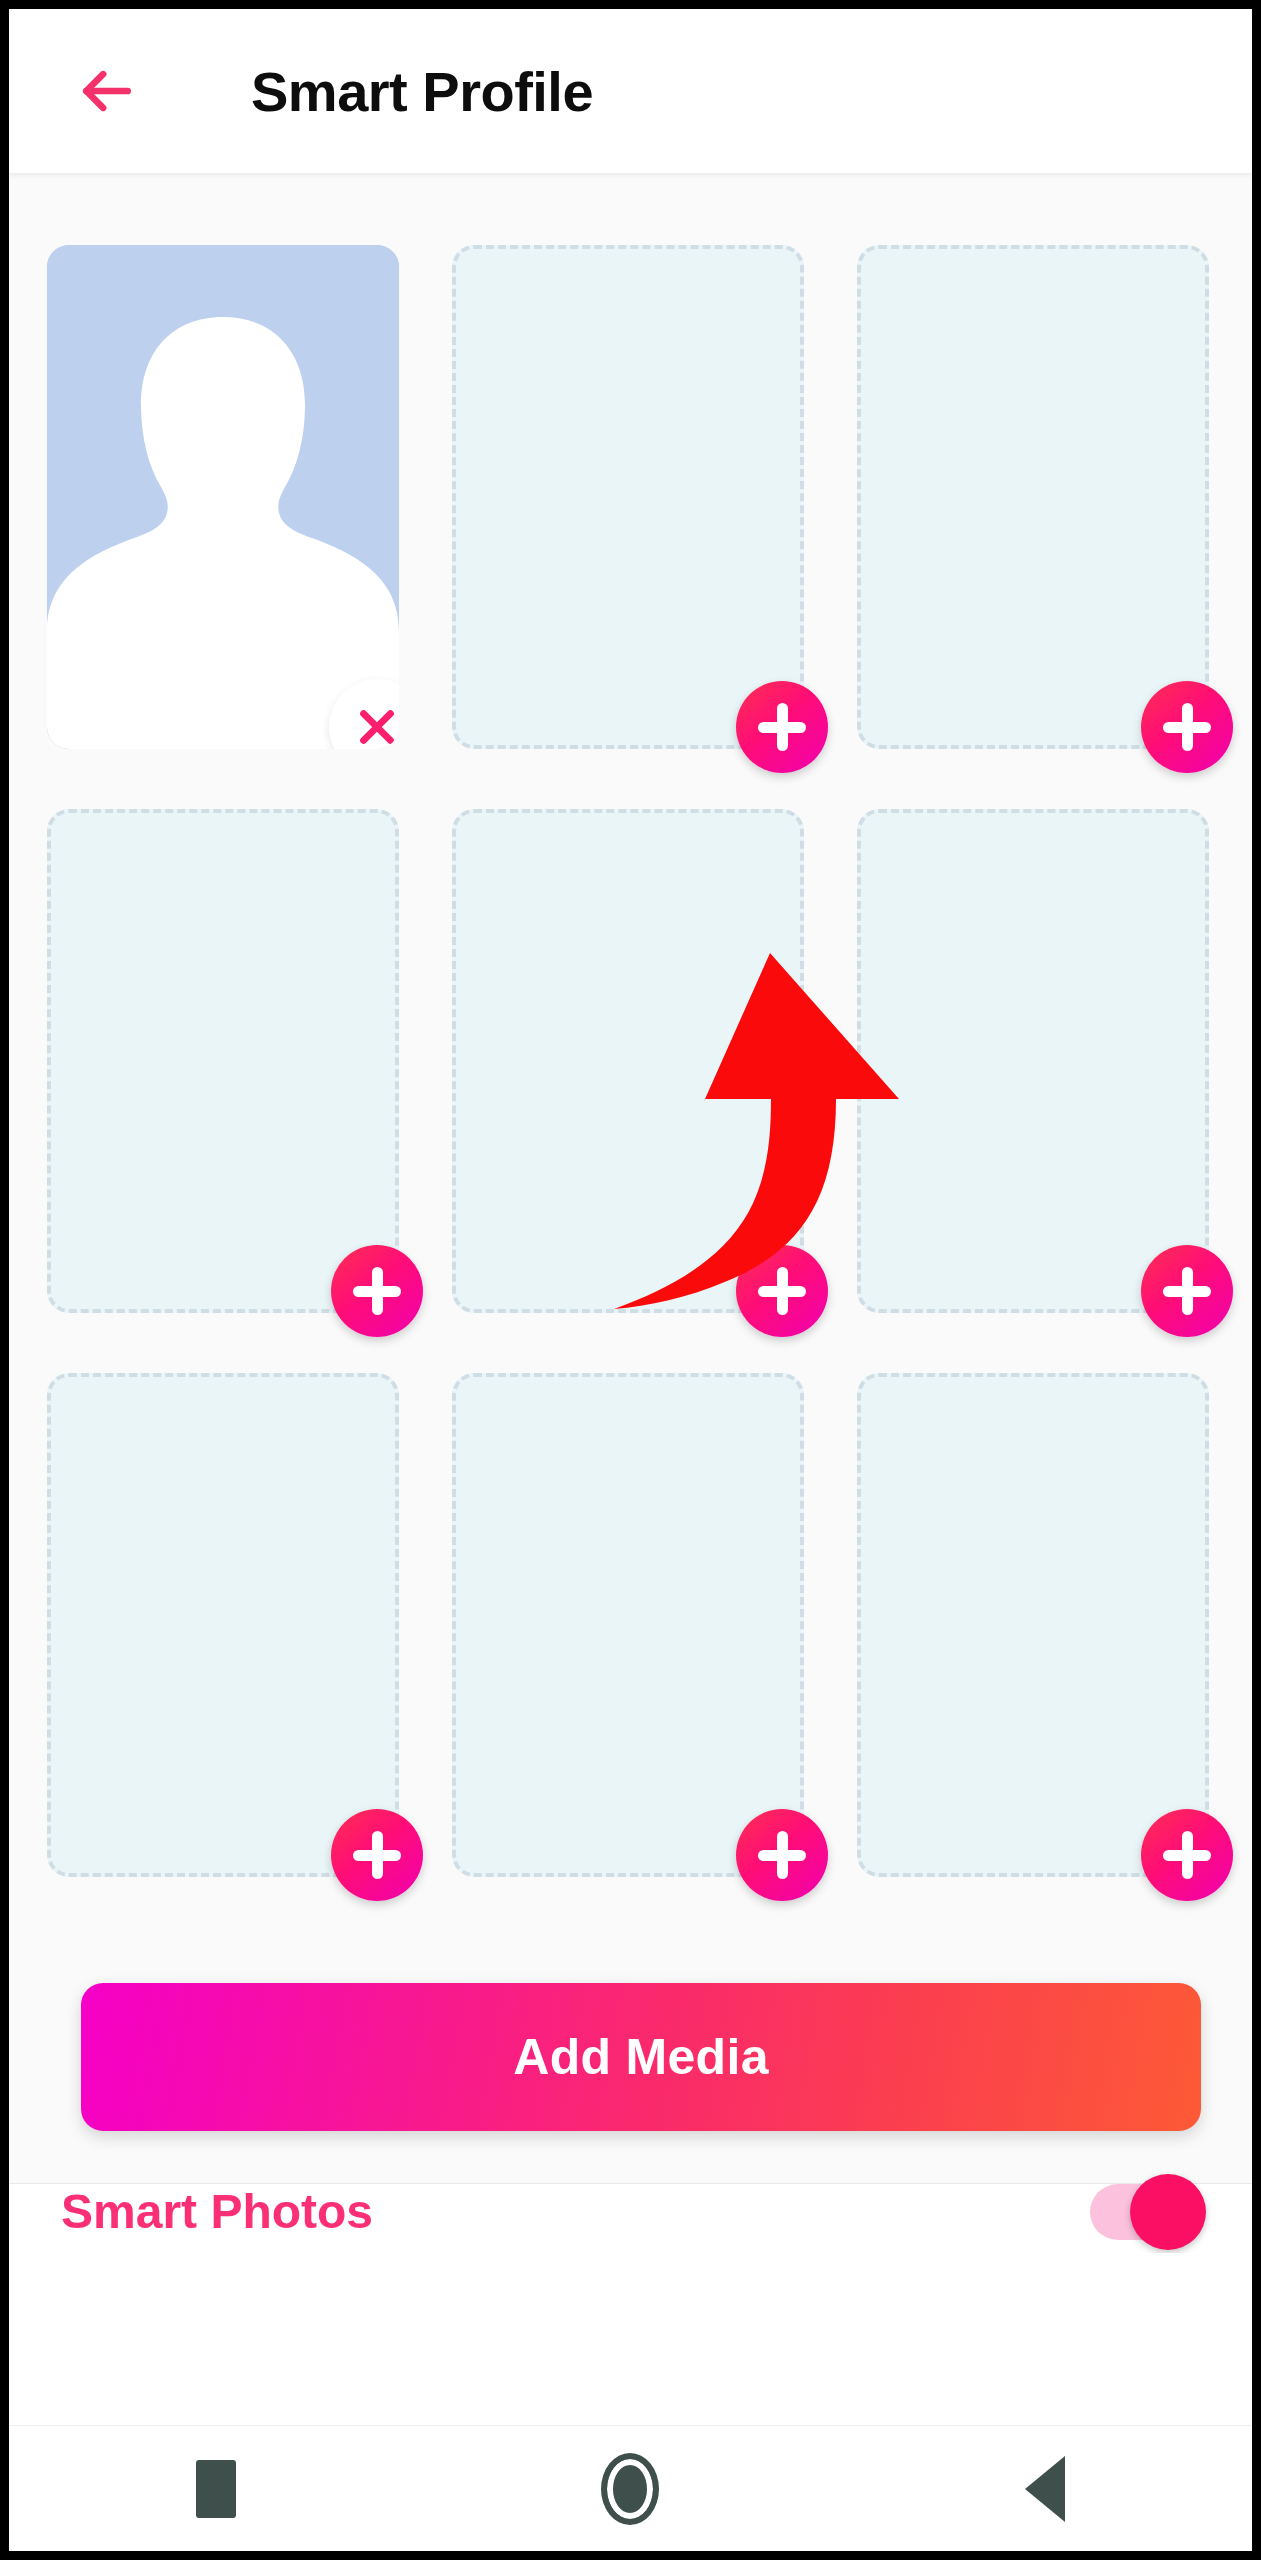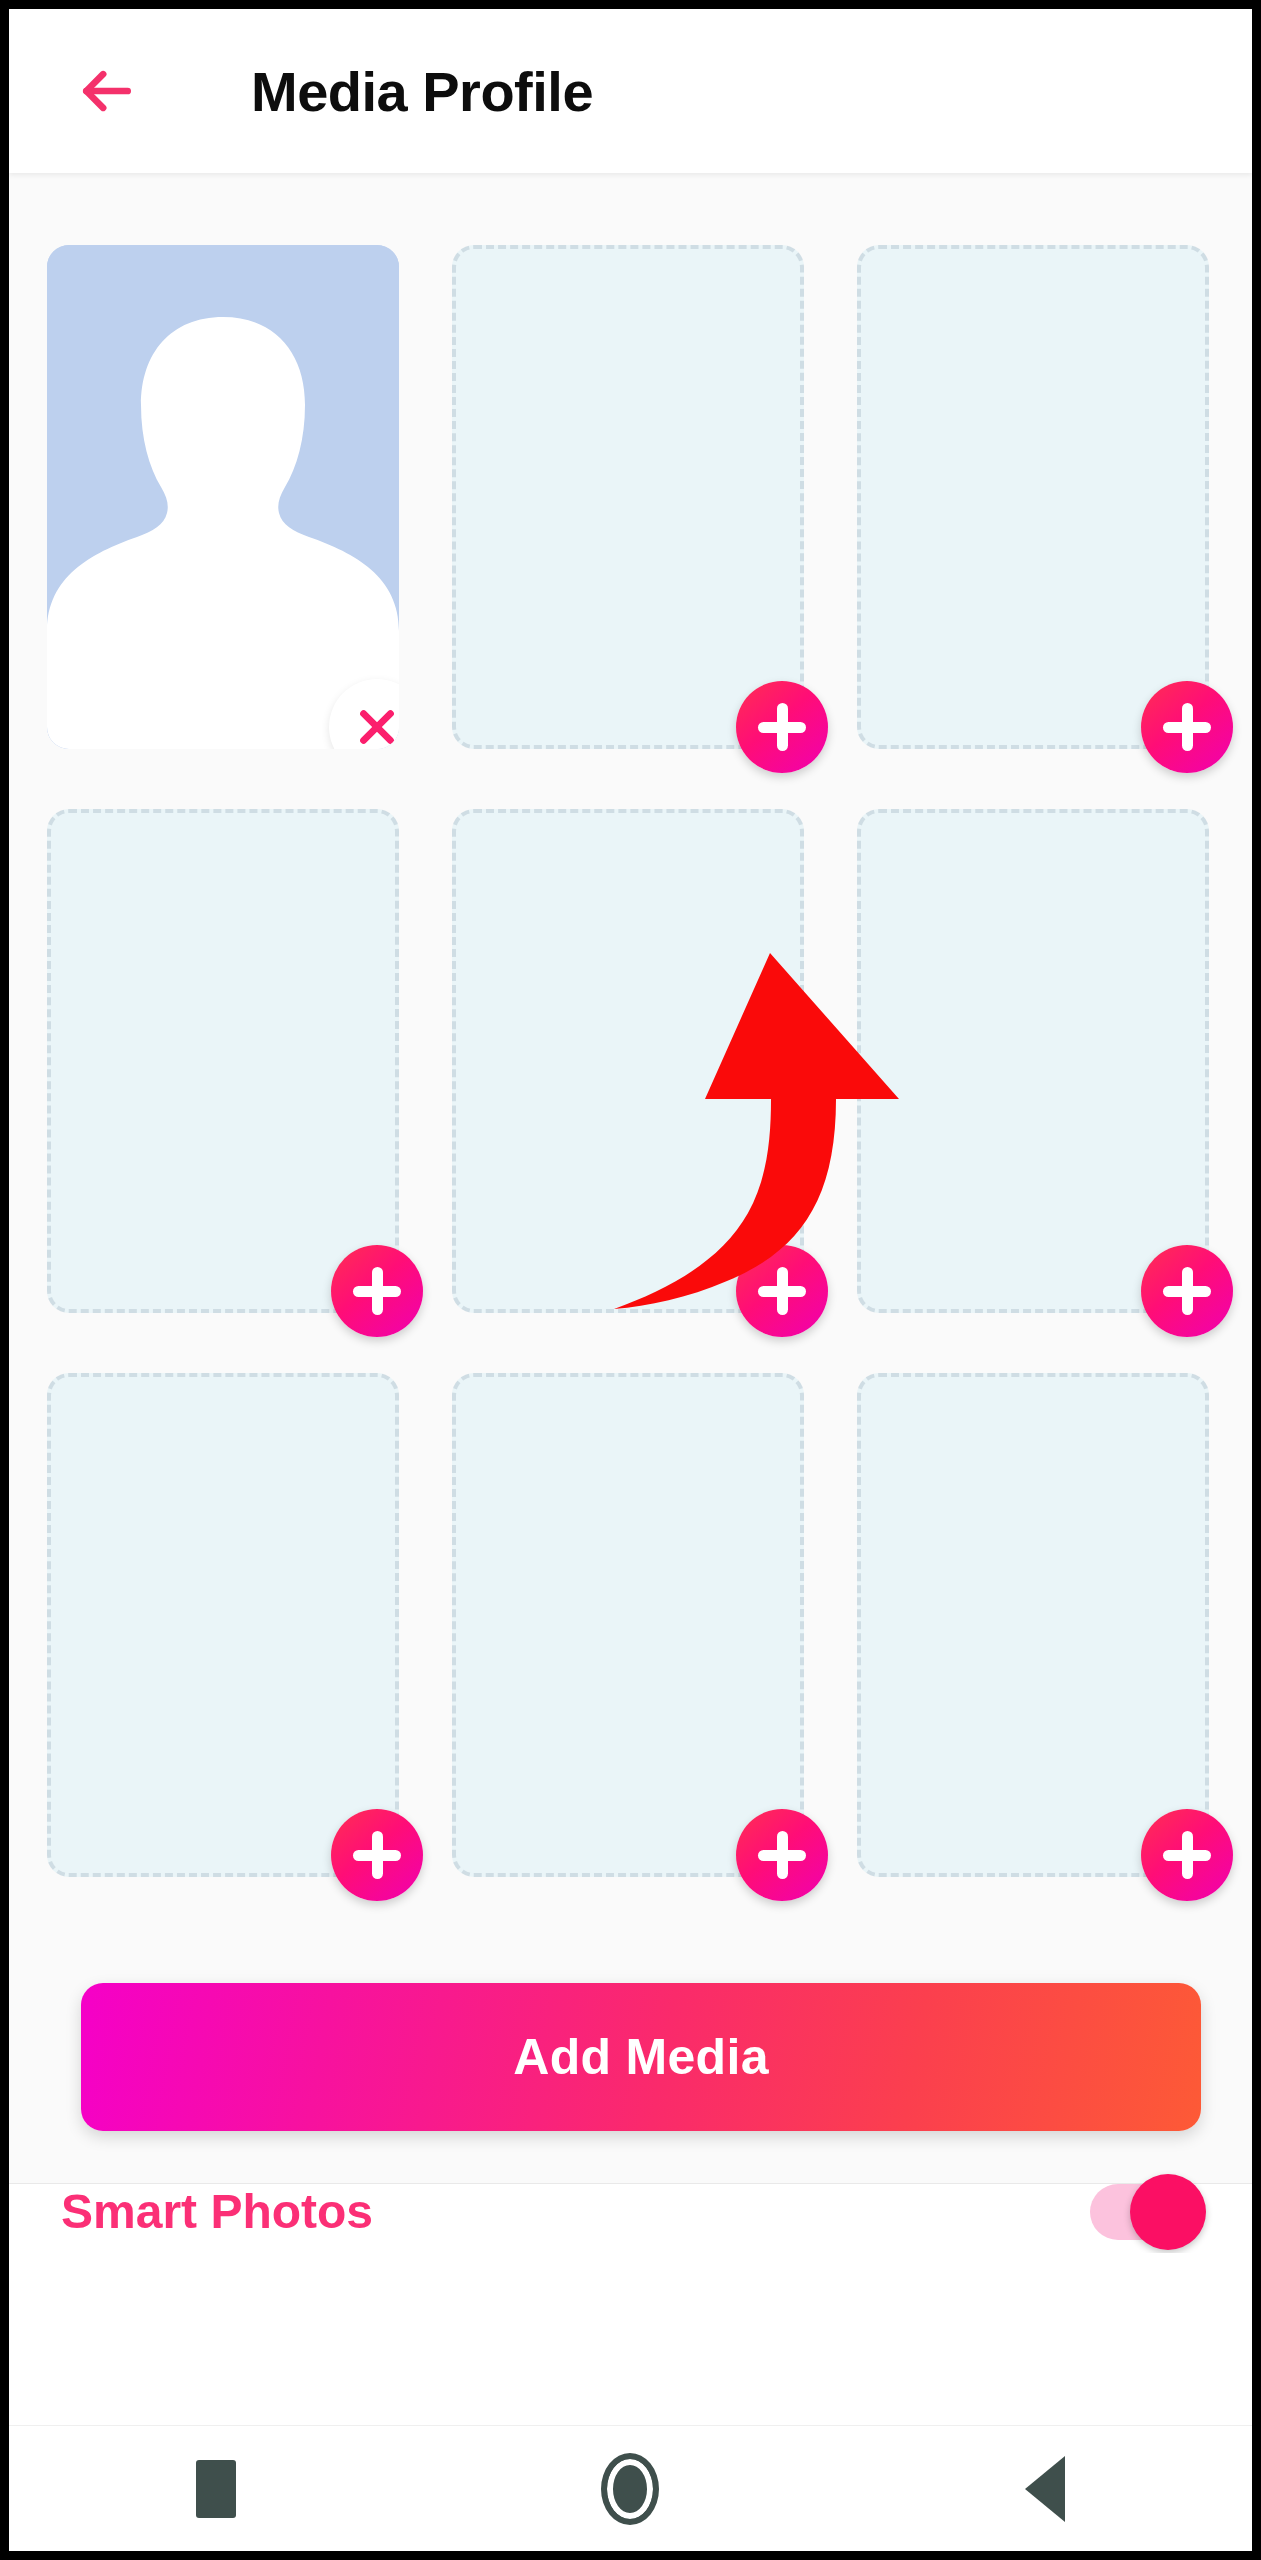--- a/index.html
+++ b/index.html
@@ -195,21 +195,21 @@
 
   <div id="header">
     <div id="back-btn">
       <span>
         <svg viewBox="0 0 24 24" fill="none" stroke="#f4316b" stroke-width="2.6" stroke-linecap="round" stroke-linejoin="round">
           <line x1="20" y1="12" x2="4" y2="12"></line>
           <polyline points="10.5,5.5 4,12 10.5,18.5"></polyline>
         </svg>
       </span>
     </div>
-    <div id="page-title">Media Profile</div>
+    <div id="page-title">Smart Profile</div>
   </div>
 
   <div id="content">
 
     <div id="photo-grid">
 
       <div class="cell cell-filled">
         <svg class="avatar-svg" viewBox="0 0 352 504" preserveAspectRatio="xMidYMid slice">
           <rect x="0" y="0" width="352" height="504" fill="#bdd0ee"></rect>
           <path fill="#ffffff" d="M176 72

